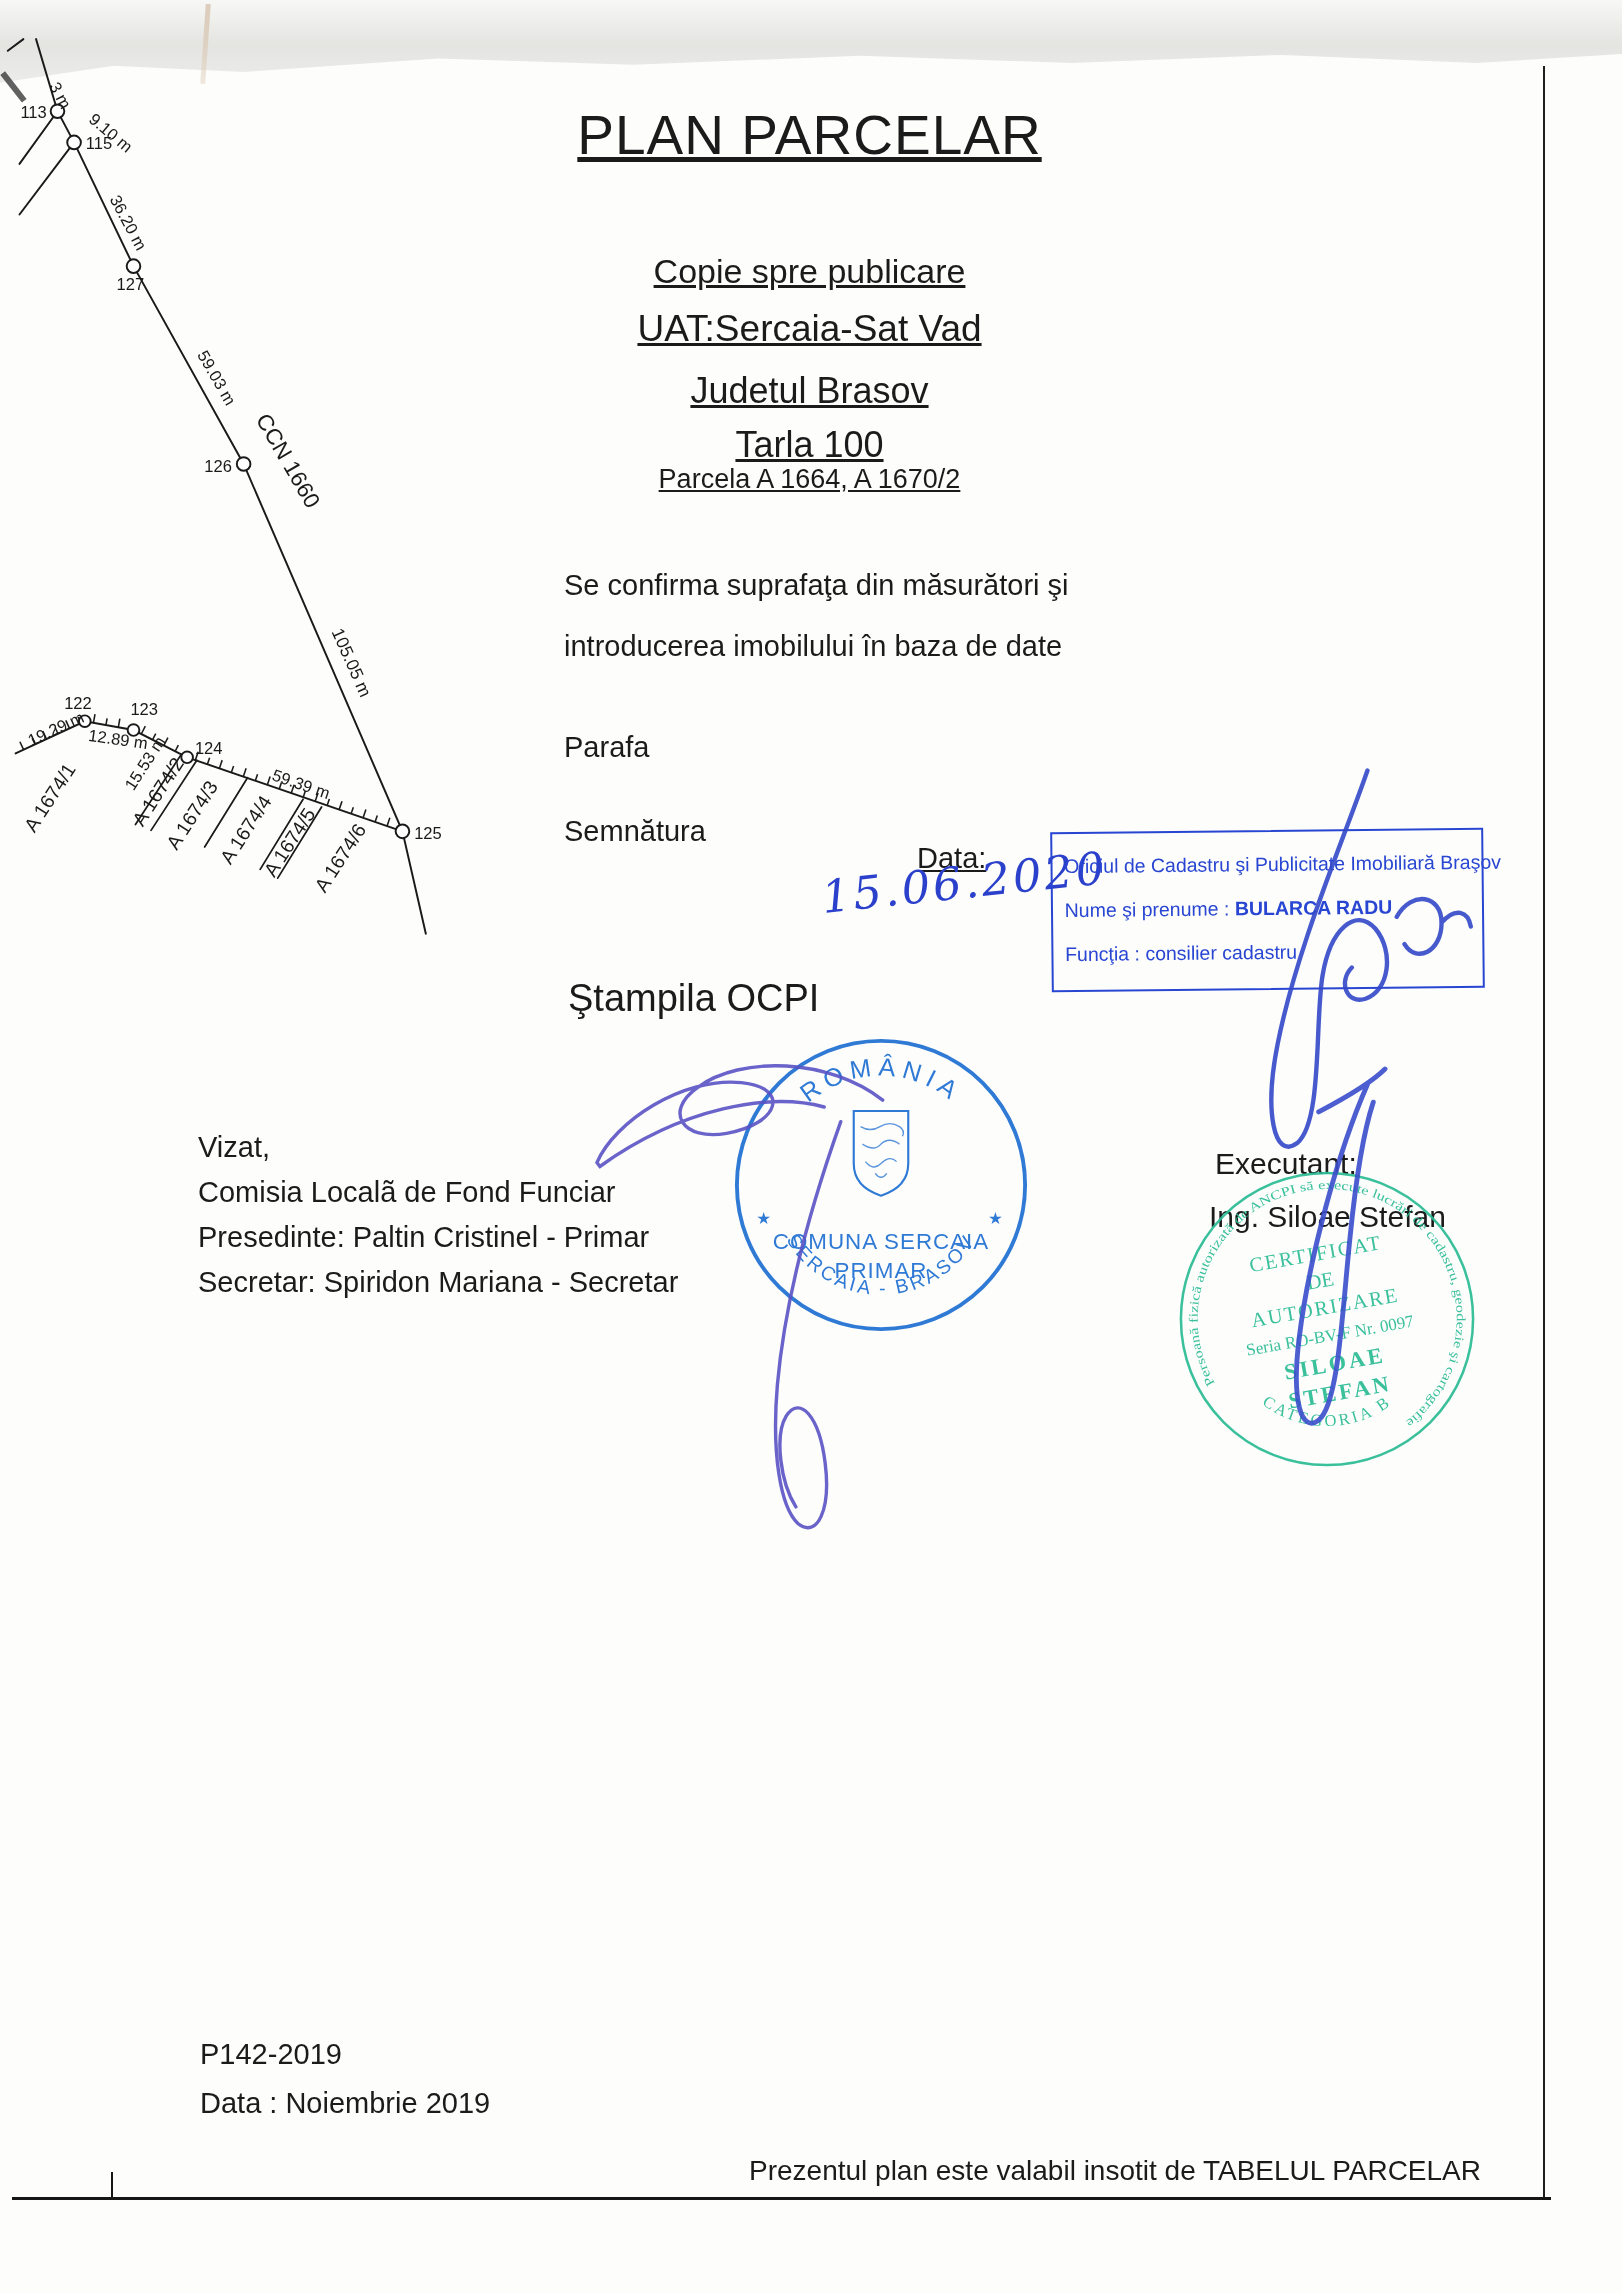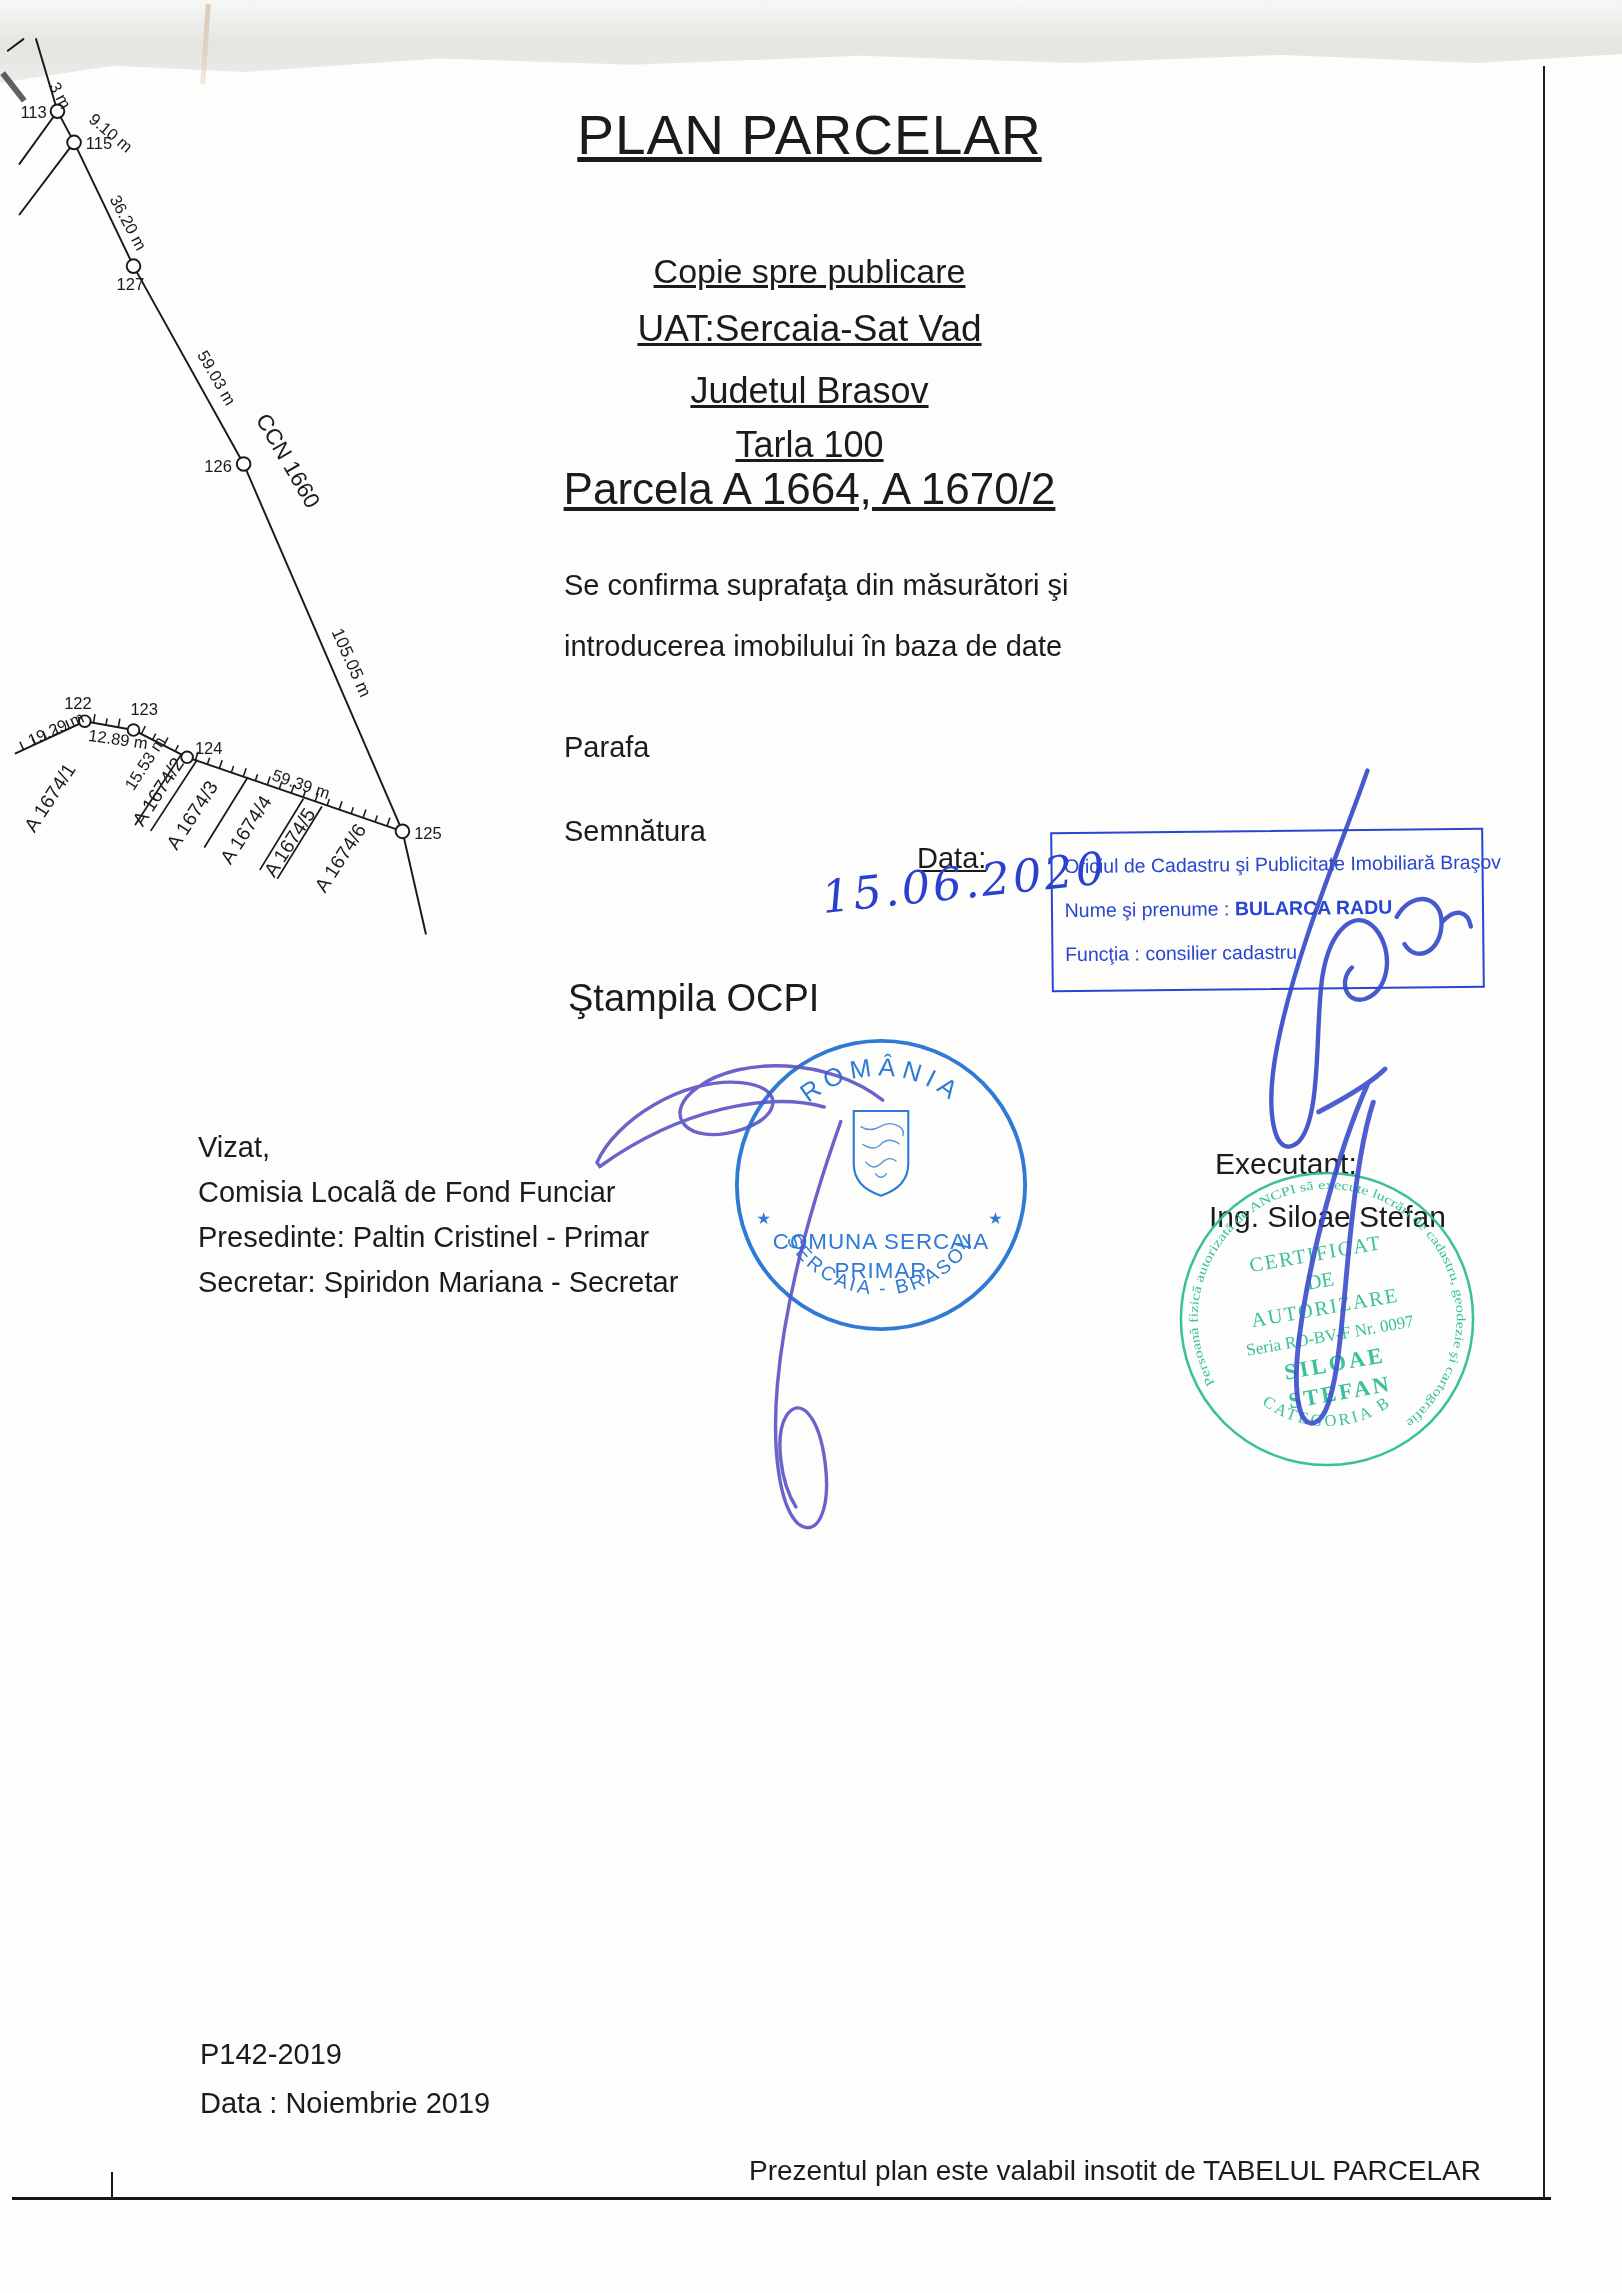--- a/index.html
+++ b/index.html
@@ -17,21 +17,21 @@
   .bottom-rule{left:11.7px;top:2197px;width:1539px;height:2.9px;background:#161616;}
   .bottom-tick{left:111px;top:2172px;width:2px;height:27px;background:#161616;}
   
   .hdr{left:468px;width:683px;text-align:center;white-space:nowrap;text-decoration:underline;}
   .title{top:103px;font-size:55px;letter-spacing:1px;}
   .scara{top:201px;font-size:34px;}
   .copie{top:252px;font-size:34px;}
   .uat{top:308px;font-size:37px;}
   .judet{top:370px;font-size:36px;}
   .tarla{top:424px;font-size:36px;}
-  .parcela{top:464px;font-size:44px;}
+  .parcela{top:464px;font-size:27px;}
   .body-text{font-size:29px;white-space:nowrap;}
   
   .ocpi-box{left:1051px;top:830px;width:417px;height:146px;border:2.9px solid #2846d2;
     color:#2846d2;font-size:19.5px;padding:9.8px 0 0 11.7px;line-height:44px;white-space:nowrap;
     transform:rotate(-0.6deg);background:rgba(255,255,255,0);}
   .ocpi-box b{font-weight:bold;}
   
   .hand-date{left:821px;top:856px;font-family:"DejaVu Serif",serif;font-style:italic;
     font-size:45px;color:#2b41cc;letter-spacing:2.9px;transform:rotate(-6deg);white-space:nowrap;}
   svg text{font-family:"Liberation Sans",sans-serif;}

